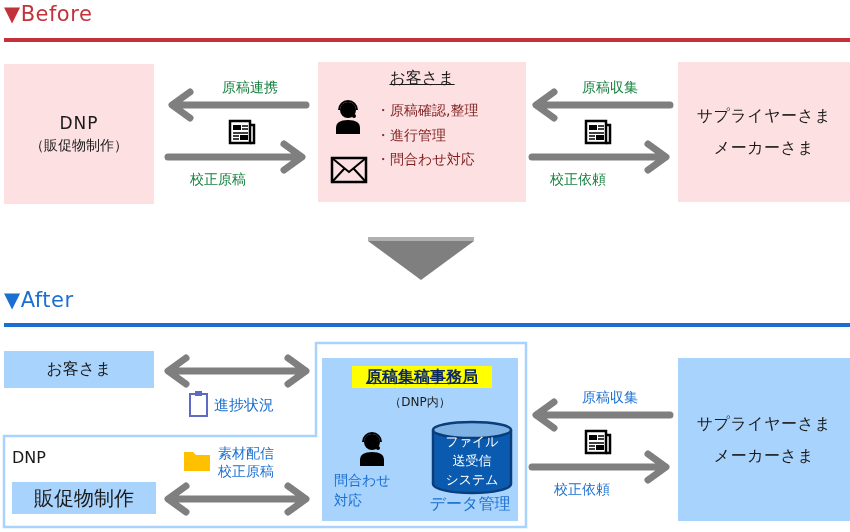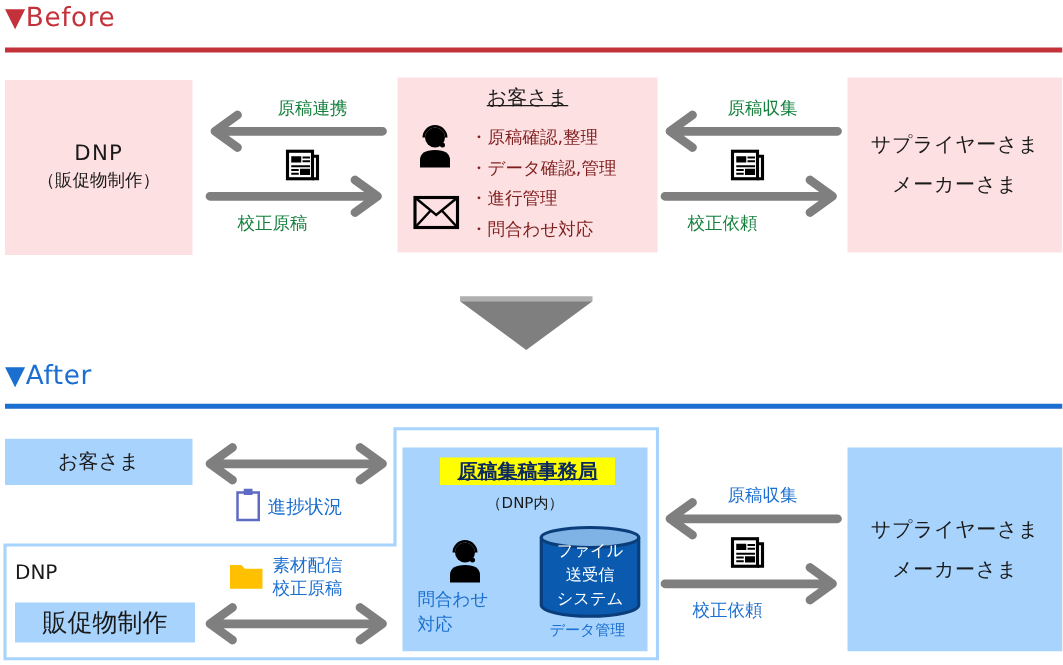--- a/index.html
+++ b/index.html
@@ -34,21 +34,21 @@
   .blue { background: #a8d3fd; }
   .a-cust { left: 4px; top: 351px; width: 150px; height: 37px; display: flex; align-items: center; justify-content: center; font-size: 16px; }
   .a-prod { left: 12px; top: 482px; width: 144px; height: 32px; display: flex; align-items: center; justify-content: center; font-size: 20px; }
   .a-dnp-label { left: 12px; top: 448px; font-size: 16px; }
   .a-center { left: 322px; top: 358px; width: 196px; height: 163px; }
   .a-sup { left: 678px; top: 358px; width: 172px; height: 163px; display: flex; flex-direction: column; align-items: center; justify-content: center; }
 
   .office-title { position: absolute; left: 30px; top: 8px; background: #ffff00; color: #0d2a60; font-size: 16px; font-weight: bold; line-height: 22px; text-decoration: underline; padding: 0 14px; white-space: nowrap; }
   .office-sub { position: absolute; left: 0; width: 100%; top: 36px; text-align: center; font-size: 12px; color: #1a1a1a; }
   .op-label { position: absolute; left: 12px; top: 112px; width: 74px; text-align: left; color: #1b6fd0; font-size: 14px; line-height: 20px; }
-  .dm-label { position: absolute; left: 100px; top: 136px; width: 96px; text-align: center; color: #1b6fd0; font-size: 12px; line-height: 20px; white-space: nowrap; }
+  .dm-label { position: absolute; left: 100px; top: 136px; width: 96px; text-align: center; color: #1b6fd0; font-size: 16px; line-height: 20px; white-space: nowrap; }
   .cyl-text { position: absolute; left: 110px; top: 74px; width: 80px; text-align: center; color: #ffffff; font-size: 13px; line-height: 19px; }
 
   svg { overflow: visible; }
 </style>
 </head>
 <body>
 
 <div class="abs sec-title before-title">▼Before</div>
 <div class="abs rule before-rule"></div>
 
@@ -80,21 +80,20 @@
     <path d="M5 10 A9 9 0 0 1 23 10" stroke="#000" stroke-width="2" fill="none"></path>
     <circle cx="20" cy="16" r="2" fill="#000"></circle>
     <path d="M2 34 V28 Q2 20 14 20 Q26 20 26 28 V34 Z" fill="#000"></path>
   </svg>
   <svg style="position:absolute; left:12px; top:94px;" width="38" height="28">
     <rect x="2" y="2" width="34" height="24" fill="none" stroke="#000" stroke-width="2.5"></rect>
     <path d="M2 2 L19 16 L36 2 M2 26 L14 13 M36 26 L24 13" fill="none" stroke="#000" stroke-width="2"></path>
   </svg>
   <ul>
     <li>・原稿確認,整理</li>
-    <li>・データ確認,管理</li>
     <li>・進行管理</li>
     <li>・問合わせ対応</li>
   </ul>
 </div>
 
 <div class="abs lbl-red" style="left:582px; top:78px;">原稿収集</div>
 <svg class="abs" style="left:530px; top:90px;" width="142" height="30">
   <path d="M140 15 H8 M24 2 L6 15 L24 28" stroke="#7f7f7f" stroke-width="7" fill="none" stroke-linecap="round" stroke-linejoin="round"></path>
 </svg>
 <svg class="abs" style="left:584px; top:119px;" width="30" height="28">

